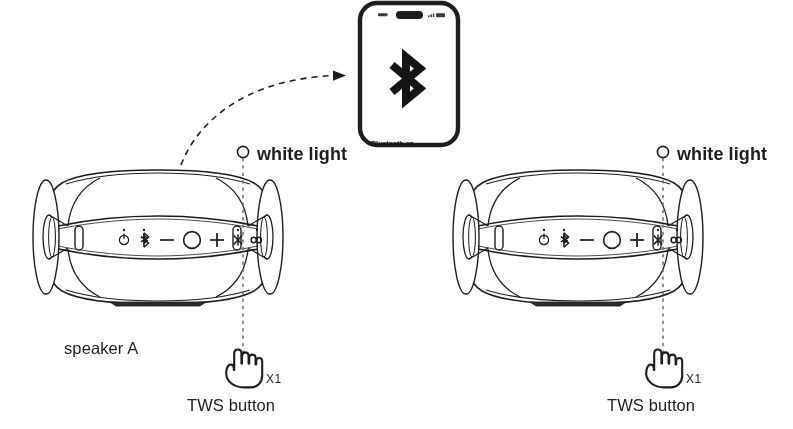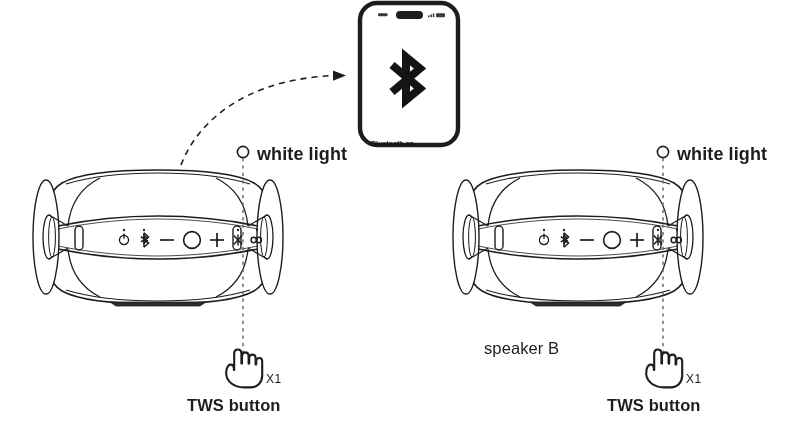--- a/index.html
+++ b/index.html
@@ -44,21 +44,21 @@
   .lbl-speaker {
     font-size: 16.5px;
     font-weight: 400;
   }
   .lbl-whitelight {
     font-size: 18px;
     font-weight: 700;
   }
   .lbl-tws {
     font-size: 16.5px;
-    font-weight: 700;
+    font-weight: 400;
     text-align: center;
   }
   .lbl-x1 {
     font-size: 12px;
     font-weight: 400;
     letter-spacing: 0.5px;
   }
   .lbl-phone-caption {
     font-size: 7.2px;
     font-weight: 700;
@@ -290,28 +290,28 @@
       <g>
         <rect x="436" y="13.2" width="9" height="4" rx="1" fill="#3a3a3a"></rect>
       </g>
 
       <g>
         <path d="M 392 92 L 420 68.5 L 406 57 L 406 100 L 420 88.5 L 392 65" fill="none" stroke="#141414" stroke-width="8" stroke-linejoin="miter" stroke-linecap="butt"></path>
       </g>
     </g>
   </svg>
 
+  <div class="lbl lbl-speaker" id="label-speaker-a">speaker A</div>
 
   <div class="lbl lbl-whitelight" id="label-whitelight-a">white light</div>
 
   <div class="lbl lbl-x1" id="label-x1-a">X1</div>
 
   <div class="lbl lbl-tws" id="label-tws-a">TWS button</div>
 
-  <div class="lbl lbl-speaker" id="label-speaker-b">speaker B</div>
 
   <div class="lbl lbl-whitelight" id="label-whitelight-b">white light</div>
 
   <div class="lbl lbl-x1" id="label-x1-b">X1</div>
 
   <div class="lbl lbl-tws" id="label-tws-b">TWS button</div>
 
   <div class="lbl lbl-phone-caption" id="label-phone-caption">Bluetooth on</div>
 
 </div>

